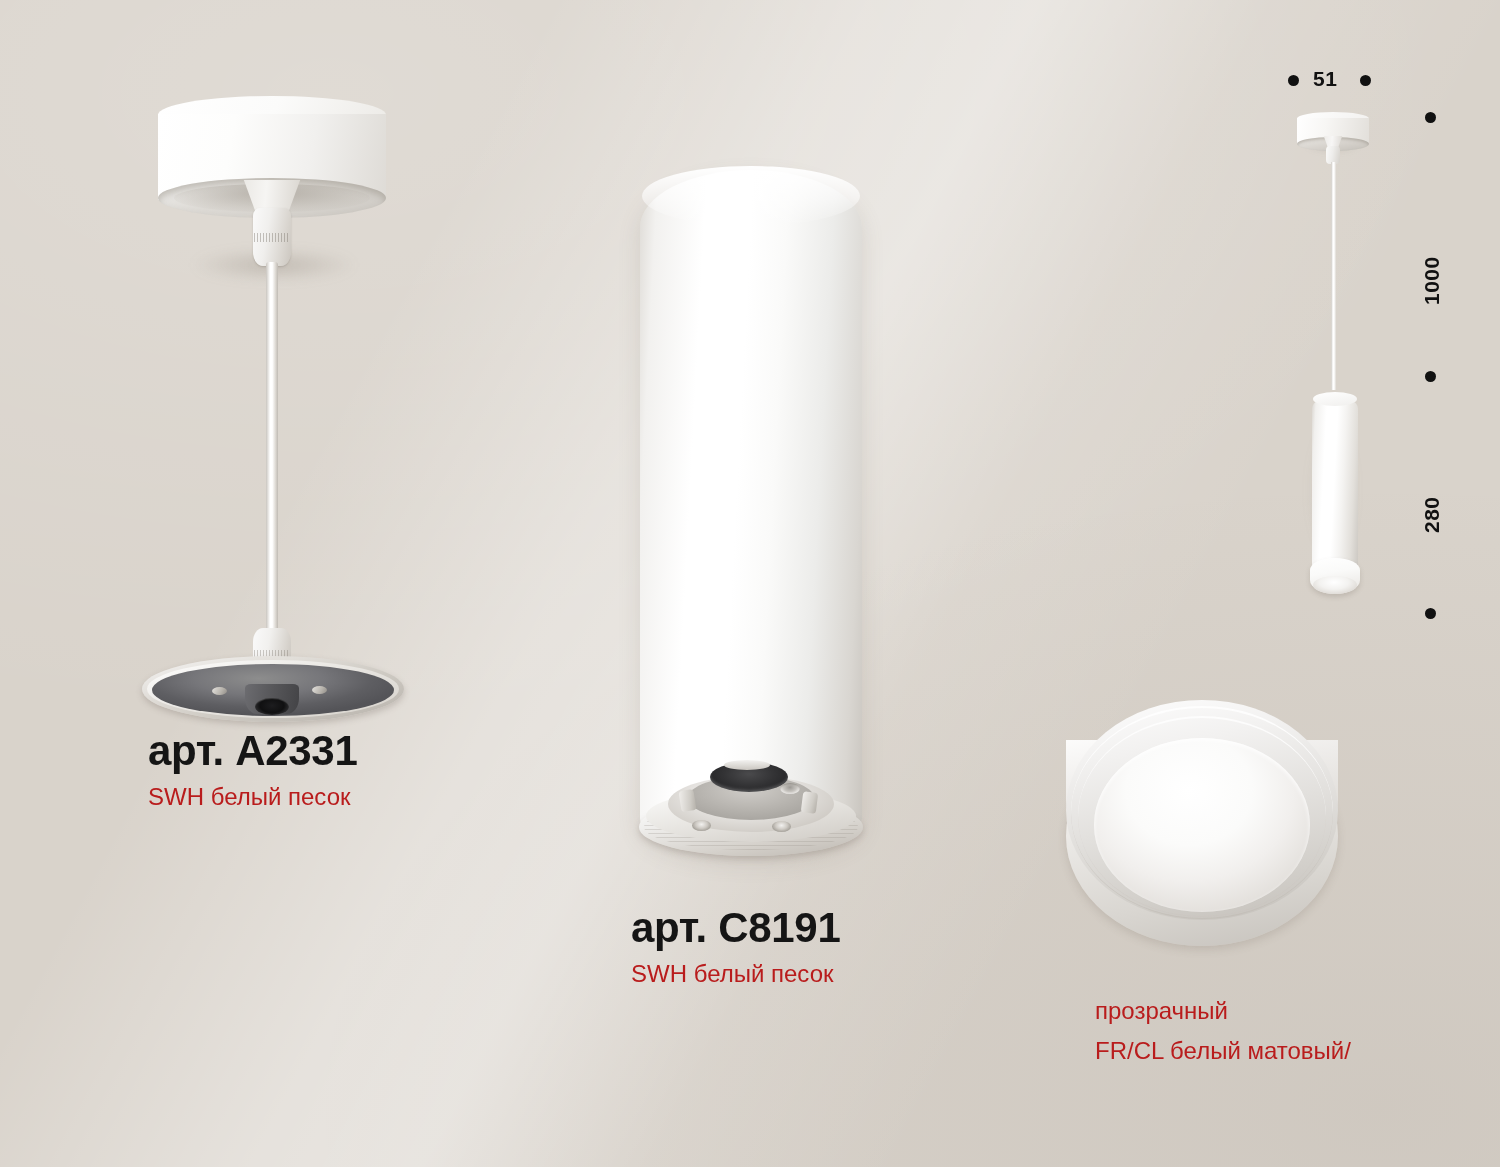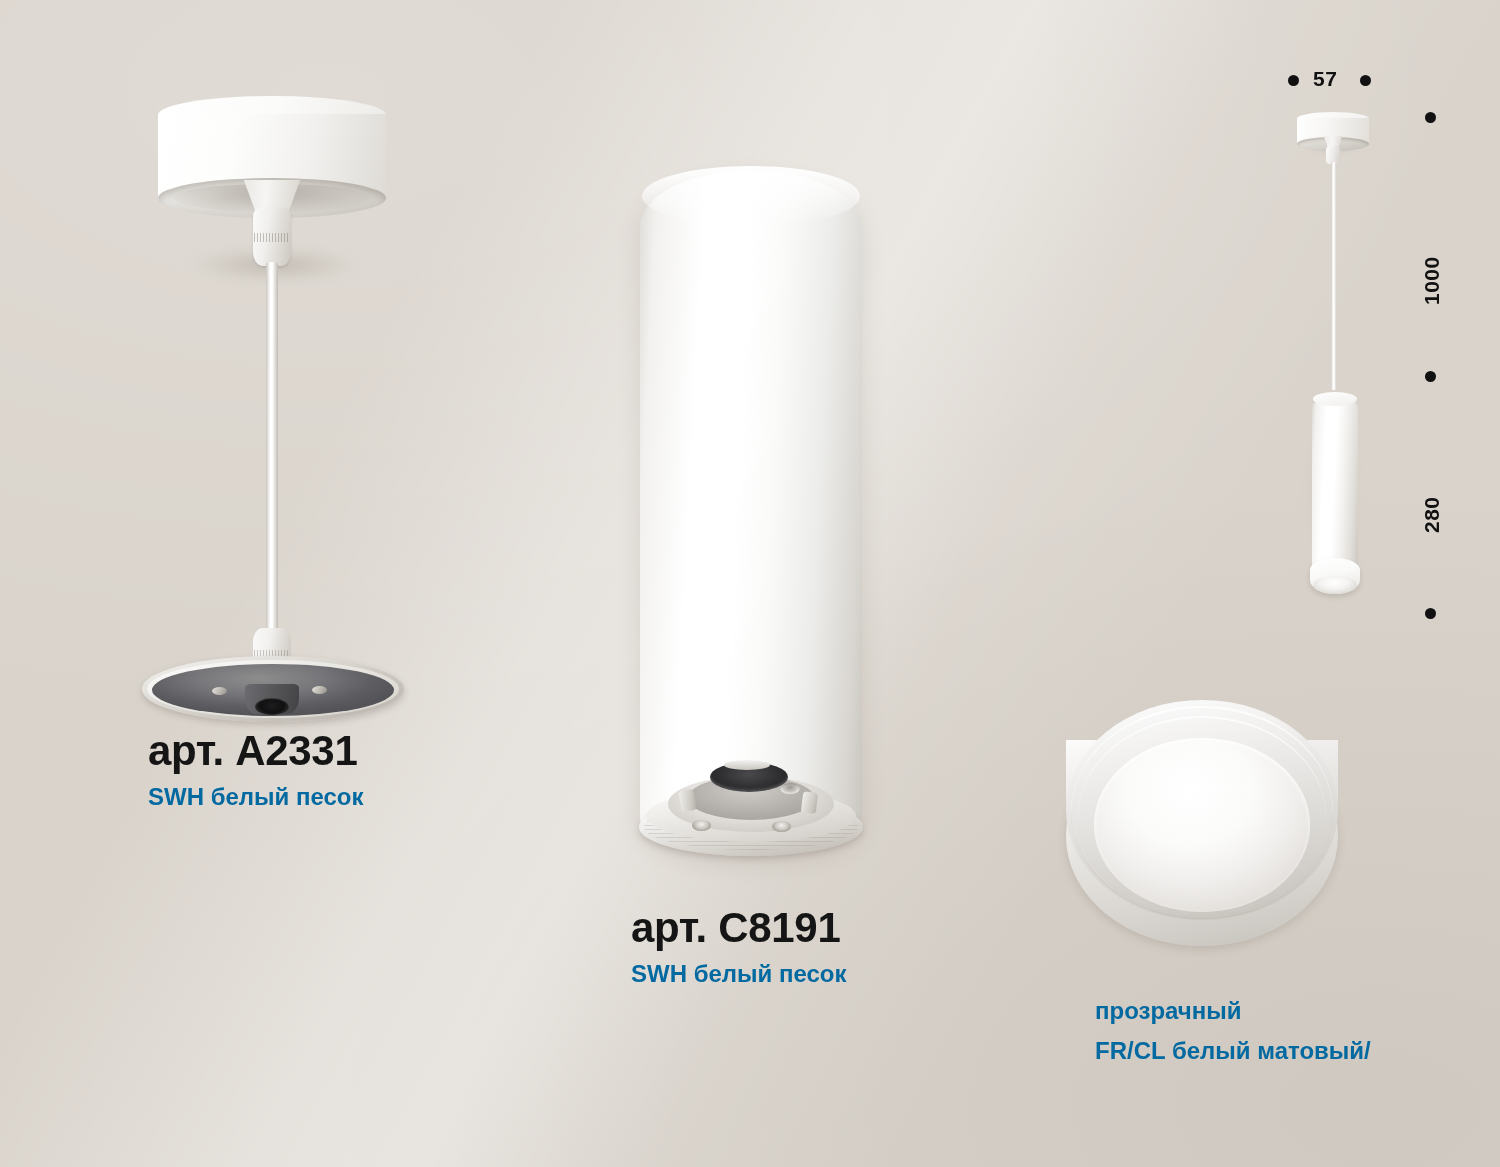--- a/index.html
+++ b/index.html
@@ -392,24 +392,24 @@
   .caption { position: absolute; color: #151515; }
   .caption .art {
     font-size: 42px;
     font-weight: bold;
     letter-spacing: -0.3px;
     line-height: 1.08;
     white-space: nowrap;
   }
   .caption .sub {
     font-size: 24px;
-    font-weight: bold;
+    font-weight: normal;
     line-height: 1.32;
     margin-top: 8px;
-    color: #0369a1;
+    color: #b91c1c;
     white-space: nowrap;
   }
 
   #cap-a2331 { left: 148px; top: 728px; }
   #cap-c8191 { left: 631px; top: 905px; }
   #cap-n8399 { left: 1095px; top: 995px; width: 330px; }
 </style>
 </head>
 <body>
 
@@ -475,21 +475,21 @@
     <div class="pend-gland"></div>
     <div class="pend-cord"></div>
     <div class="pend-tube-shadow"></div>
     <div class="pend-tube"></div>
     <div class="pend-tube-top"></div>
     <div class="pend-diffuser"></div>
     <div class="pend-diffuser-face"></div>
   </div>
 
   <div class="dim-dot" style="left:1288px; top:75px;"></div>
-  <div class="dim-label" style="left:1313px; top:67px;">57</div>
+  <div class="dim-label" style="left:1313px; top:67px;">51</div>
   <div class="dim-dot" style="left:1360px; top:75px;"></div>
 
   <div class="dim-dot" style="left:1425px; top:112px;"></div>
   <div class="dim-label vert" style="left:1420px; top:305px;">1000</div>
   <div class="dim-dot" style="left:1425px; top:371px;"></div>
 
   <div class="dim-label vert" style="left:1420px; top:533px;">280</div>
   <div class="dim-dot" style="left:1425px; top:608px;"></div>
 
   <div class="product" id="prod-n8399">

